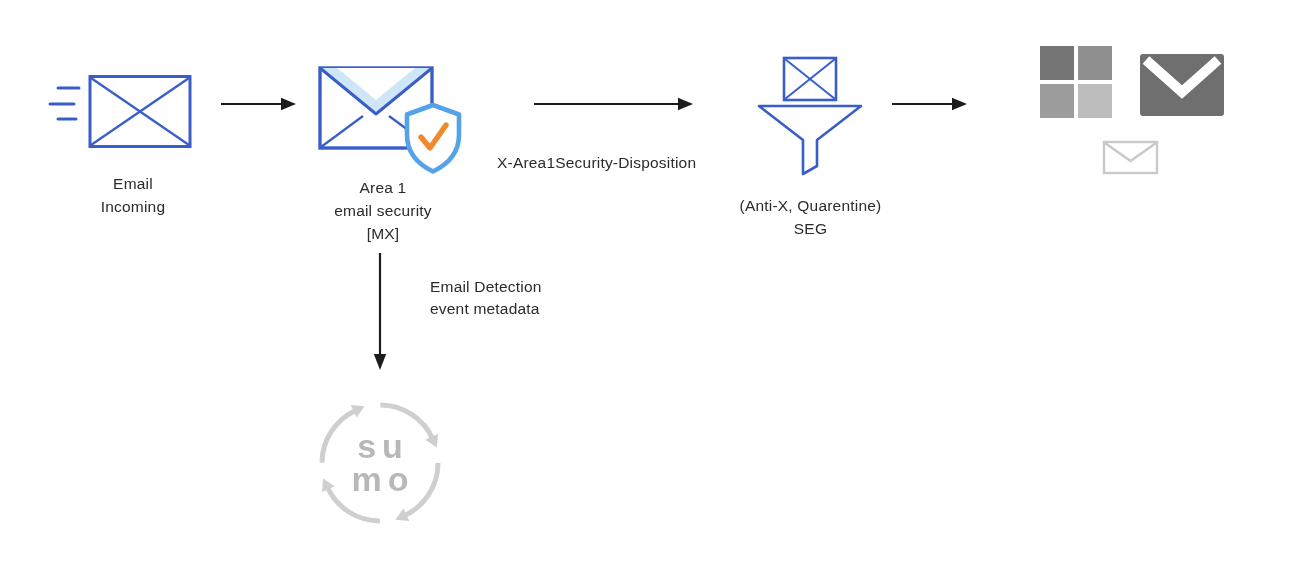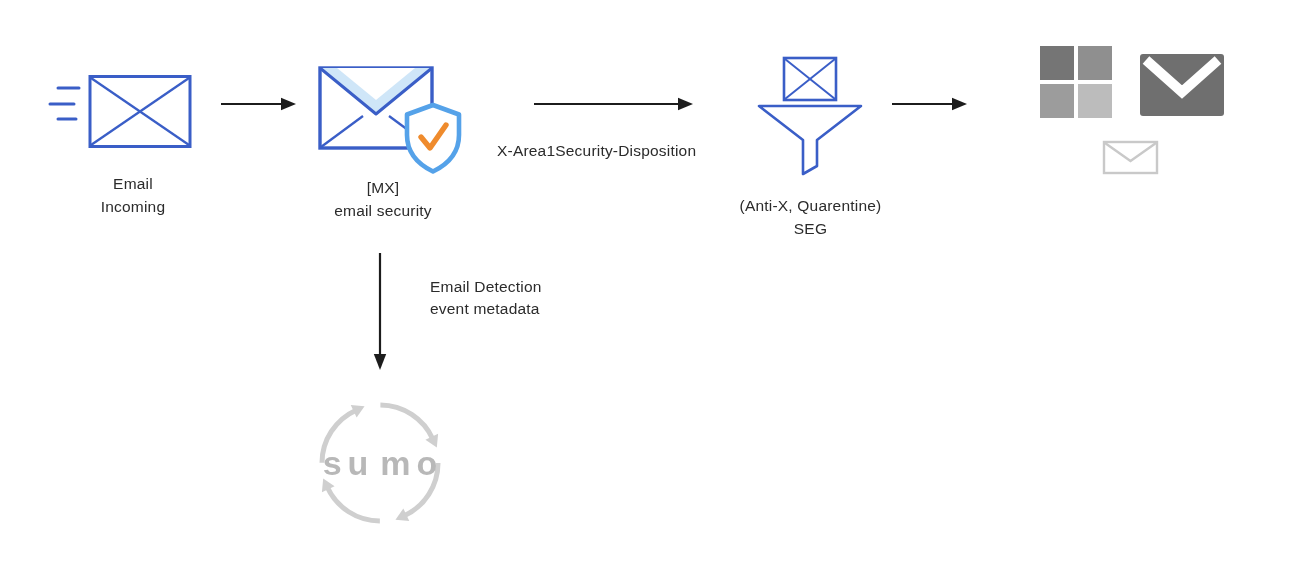--- a/index.html
+++ b/index.html
@@ -38,21 +38,21 @@
   .ms3 { fill:var(--ms-square-3,#9c9c9c); }
   .ms4 { fill:var(--ms-square-4,#bcbcbc); }
   .gmail-body { fill:var(--mail-gray,#6f6f6f); }
   .gmail-v    { fill:none; stroke:#ffffff; stroke-width:10; }
   .env-gray    { fill:#fff; stroke:var(--envelope-light-gray,#c9c9c9); stroke-width:2.4; }
   .env-gray-ln { fill:none; stroke:var(--envelope-light-gray,#c9c9c9); stroke-width:2.4; }
 
   
   .sumo-ring { fill:none; stroke:var(--sumo-gray,#cfcfcf); stroke-width:5; stroke-dasharray:66 25.1; }
   .sumo-head { fill:var(--sumo-gray,#cfcfcf); }
-  .sumo-text { display:flex; flex-direction:row; align-items:center; justify-content:center;
+  .sumo-text { display:flex; flex-direction:column; align-items:center; justify-content:center;
                font-weight:bold; font-size:34px; line-height:33px; letter-spacing:6px; text-indent:6px;
                color:var(--sumo-text-gray,#b8b8b8); }
 </style>
 </head>
 <body>
 
 <div class="canvas">
 
   <svg class="abs" style="left:48px;top:74px" width="145" height="75" viewBox="0 0 145 75">
     <line x1="10" y1="14" x2="31" y2="14" class="ln-blue"></line>
@@ -84,29 +84,30 @@
       <path d="M4,4 L60,50 L116,4" class="st-blue-3"></path>
       <line x1="5" y1="83" x2="47" y2="52" class="ln-blue-thin"></line>
       <line x1="115" y1="83" x2="73" y2="52" class="ln-blue-thin"></line>
     </g>
     <g transform="translate(86,38)">
       <path d="M31,3 L57,12.5 V33 C57,51 45.5,62.5 31,69.5 C16.5,62.5 5,51 5,33 V12.5 Z" class="shield"></path>
       <path d="M19,35 L28,46 L44,23" class="check"></path>
     </g>
   </svg>
   <div class="label" style="left:318px;top:176px;width:130px">
+    <div>Area 1</div>
+    <div>email security</div>
     <div>[MX]</div>
-    <div>email security</div>
   </div>
 
   <svg class="abs" style="left:533px;top:95px" width="162" height="18" viewBox="0 0 162 18">
     <line x1="1" y1="9" x2="146" y2="9" class="arrow-ln"></line>
     <polygon points="145,2.8 160,9 145,15.2" class="arrow-hd"></polygon>
   </svg>
-  <div class="label label-left" style="left:497px;top:140px;width:250px">X-Area1Security-Disposition</div>
+  <div class="label label-left" style="left:497px;top:152px;width:250px">X-Area1Security-Disposition</div>
 
   <svg class="abs" style="left:757px;top:56px" width="106" height="122" viewBox="0 0 106 122">
     <g>
       <rect x="27" y="2" width="52" height="42" class="env-blue2"></rect>
       <line x1="28" y1="3" x2="53" y2="23" class="ln-blue2"></line>
       <line x1="78" y1="3" x2="53" y2="23" class="ln-blue2"></line>
       <line x1="28" y1="43" x2="53" y2="23" class="ln-blue2"></line>
       <line x1="78" y1="43" x2="53" y2="23" class="ln-blue2"></line>
     </g>
     <path d="M2,50 L104,50 L60,84 L60,110 L46,118 L46,84 Z" class="funnel"></path>

